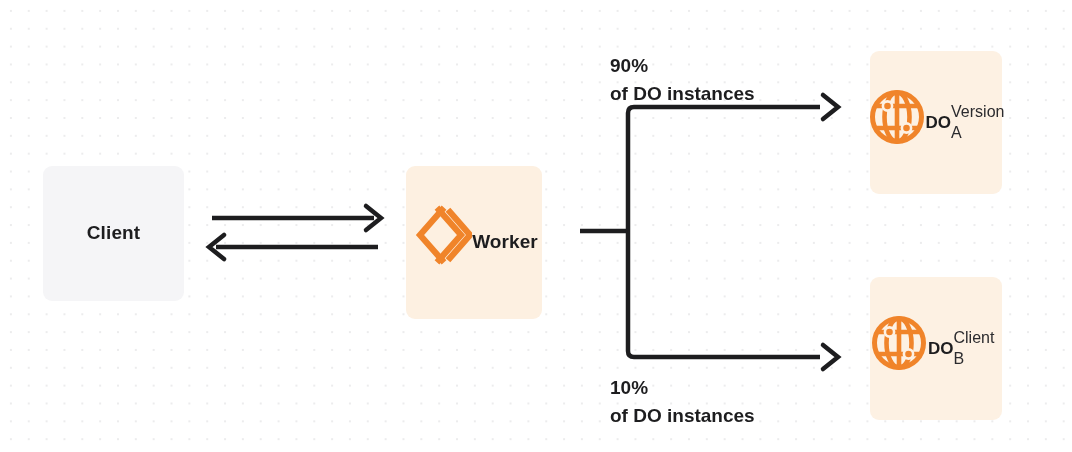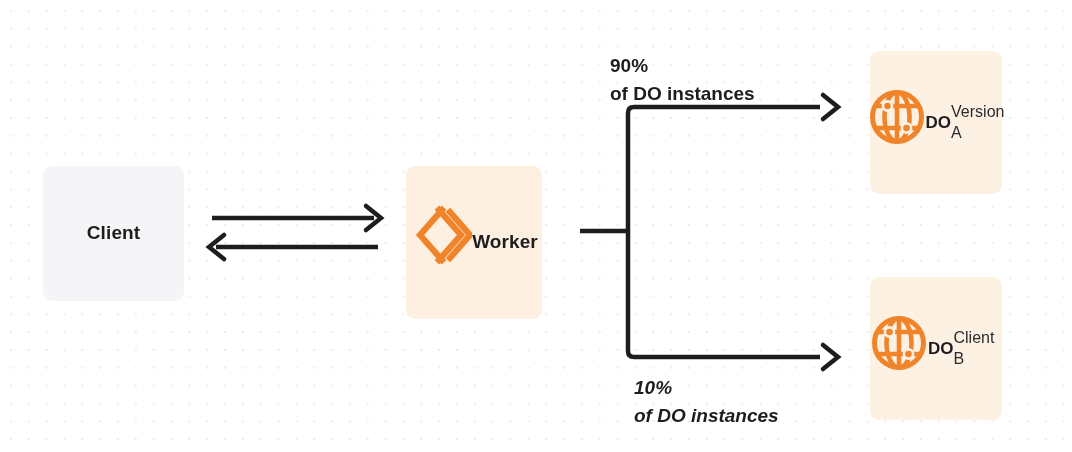--- a/index.html
+++ b/index.html
@@ -91,21 +91,21 @@
   .edge-label {
     position: absolute;
     text-align: left;
     font-size: 19px;
     font-weight: bold;
     color: #1d1d1f;
     line-height: 1.45;
     white-space: nowrap;
   }
   #label-90 { left: 610px; top: 52px; width: 220px; }
-  #label-10 { left: 634px; top: 374px; width: 220px; font-style: italic; }
+  #label-10 { left: 610px; top: 374px; width: 220px; }
 
   svg.overlay {
     position: absolute;
     left: 0;
     top: 0;
     width: 1072px;
     height: 452px;
     pointer-events: none;
   }
 </style>

